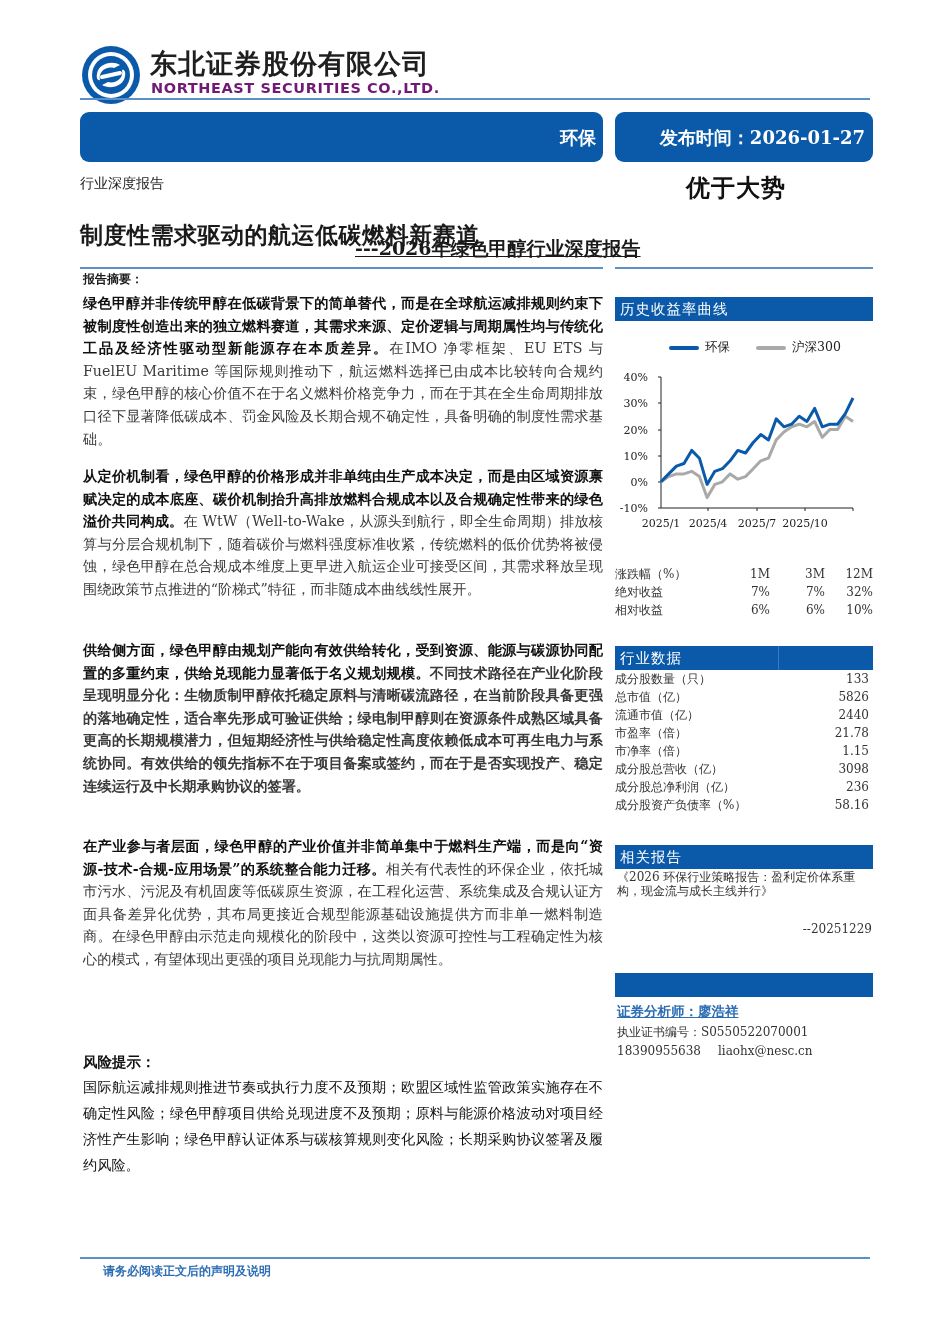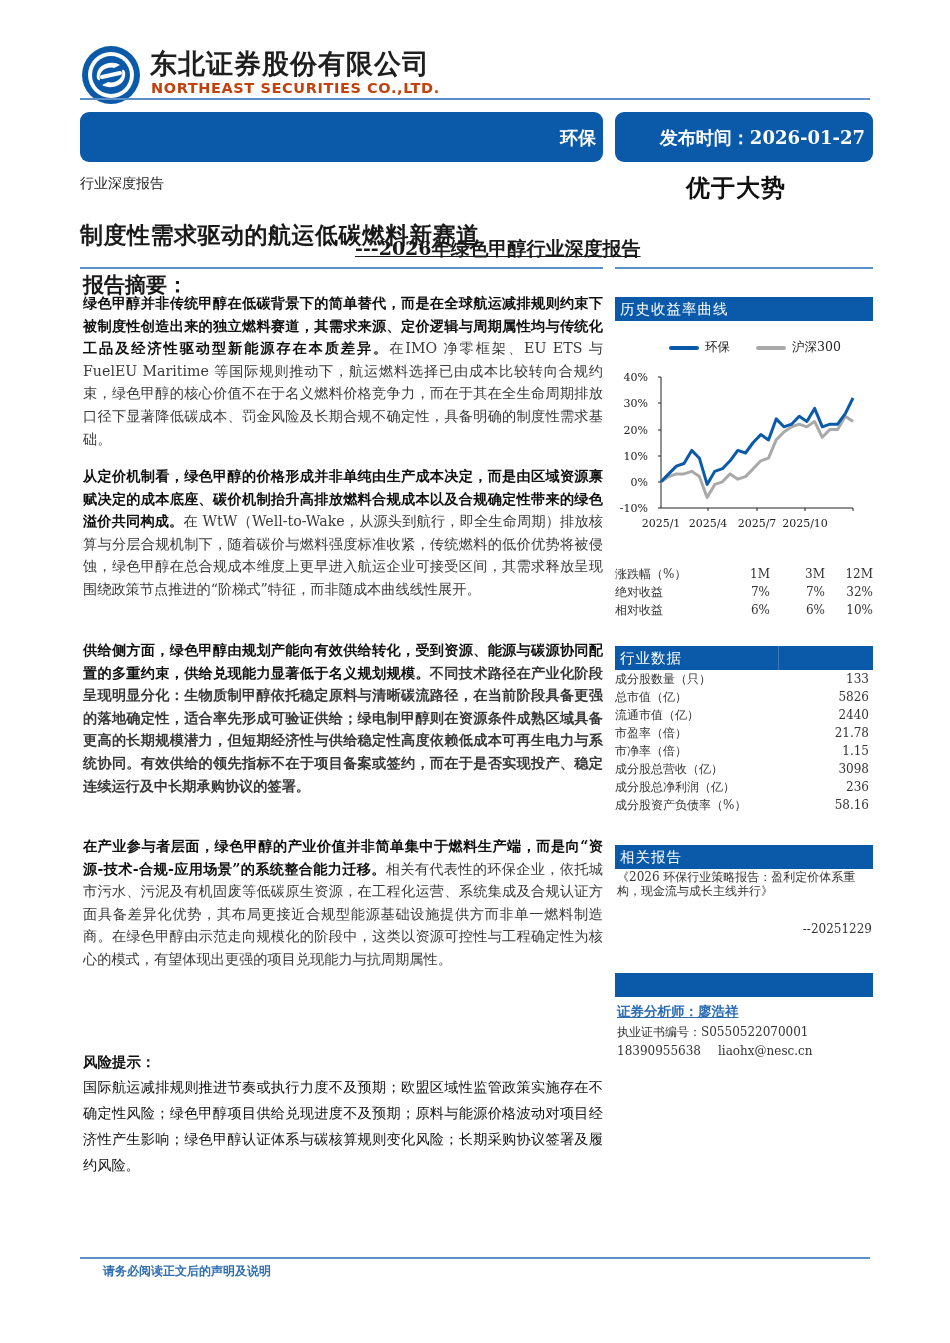--- a/index.html
+++ b/index.html
@@ -4,39 +4,39 @@
 <style>
   * { box-sizing: border-box; margin: 0; padding: 0; }
   html, body { width: 950px; height: 1343px; background: #ffffff; }
   body { position: relative; font-family: "DejaVu Serif", "Liberation Serif", serif; color: #1a1a1a; overflow: hidden; }
 
   .abs { position: absolute; }
 
   
   .logo { left: 80px; top: 44px; width: 62px; height: 62px; }
   .logo-cn { left: 150px; top: 46px; font-family: "DejaVu Sans", sans-serif; font-weight: bold; font-size: 27px; letter-spacing: 1px; color: #1f1f1f; }
-  .logo-en { left: 151px; top: 80px; font-family: "DejaVu Sans", sans-serif; font-weight: bold; font-size: 14.5px; letter-spacing: 0.6px; color: #c2410c; }
+  .logo-en { left: 151px; top: 80px; font-family: "DejaVu Sans", sans-serif; font-weight: bold; font-size: 14.5px; letter-spacing: 0.6px; color: #701a75; }
   .top-rule { left: 80px; top: 98px; width: 790px; height: 2px; background: #5b8fc7; }
 
   
   .bar { background: #0a5aa9; border-radius: 9px; color: #ffffff; font-weight: bold; font-size: 18px; }
   .bar-left { left: 80px; top: 112px; width: 523px; height: 50px; }
   .bar-left span { position: absolute; right: 7px; top: 14px; }
   .bar-right { left: 615px; top: 112px; width: 258px; height: 50px; }
   .bar-right span { position: absolute; right: 8px; top: 14px; }
 
   .report-type { left: 80px; top: 175px; font-size: 14px; color: #222; }
   .rating { left: 686px; top: 172px; font-size: 24px; font-weight: bold; color: #111; letter-spacing: 1px; }
   .main-title { left: 80px; top: 212px; font-size: 23px; font-weight: bold; color: #1a1a1a; letter-spacing: 0.5px; margin-top: 8px; }
   .sub-title { left: 355px; top: 236px; font-size: 19px; font-weight: bold; color: #1a1a1a; text-decoration: underline; }
   .rule-left { left: 80px; top: 267px; width: 523px; height: 2px; background: #5b8fc7; }
   .rule-right { left: 615px; top: 267px; width: 258px; height: 2px; background: #5b8fc7; }
 
   
-  .summary-label { left: 83px; top: 271px; font-size: 21px; font-weight: bold; }
+  .summary-label { left: 83px; top: 271px; font-size: 12px; font-weight: bold; }
   .body { left: 83px; width: 520px; font-size: 14.2px; line-height: 22.6px; text-align: justify; color: #3a3a3a; }
   .body b { color: #111; }
   .p1 { top: 292px; }
   .p2 { top: 465px; }
   .p3 { top: 639px; font-weight: bold; }
   .p4 { top: 835px; }
   .risk-label { left: 83px; top: 1053px; font-size: 14.5px; font-weight: bold; color: #111; }
   .risk-text { left: 83px; top: 1074px; width: 520px; font-size: 14.2px; line-height: 26px; font-weight: normal; color: #111; text-align: justify; }
 
   

